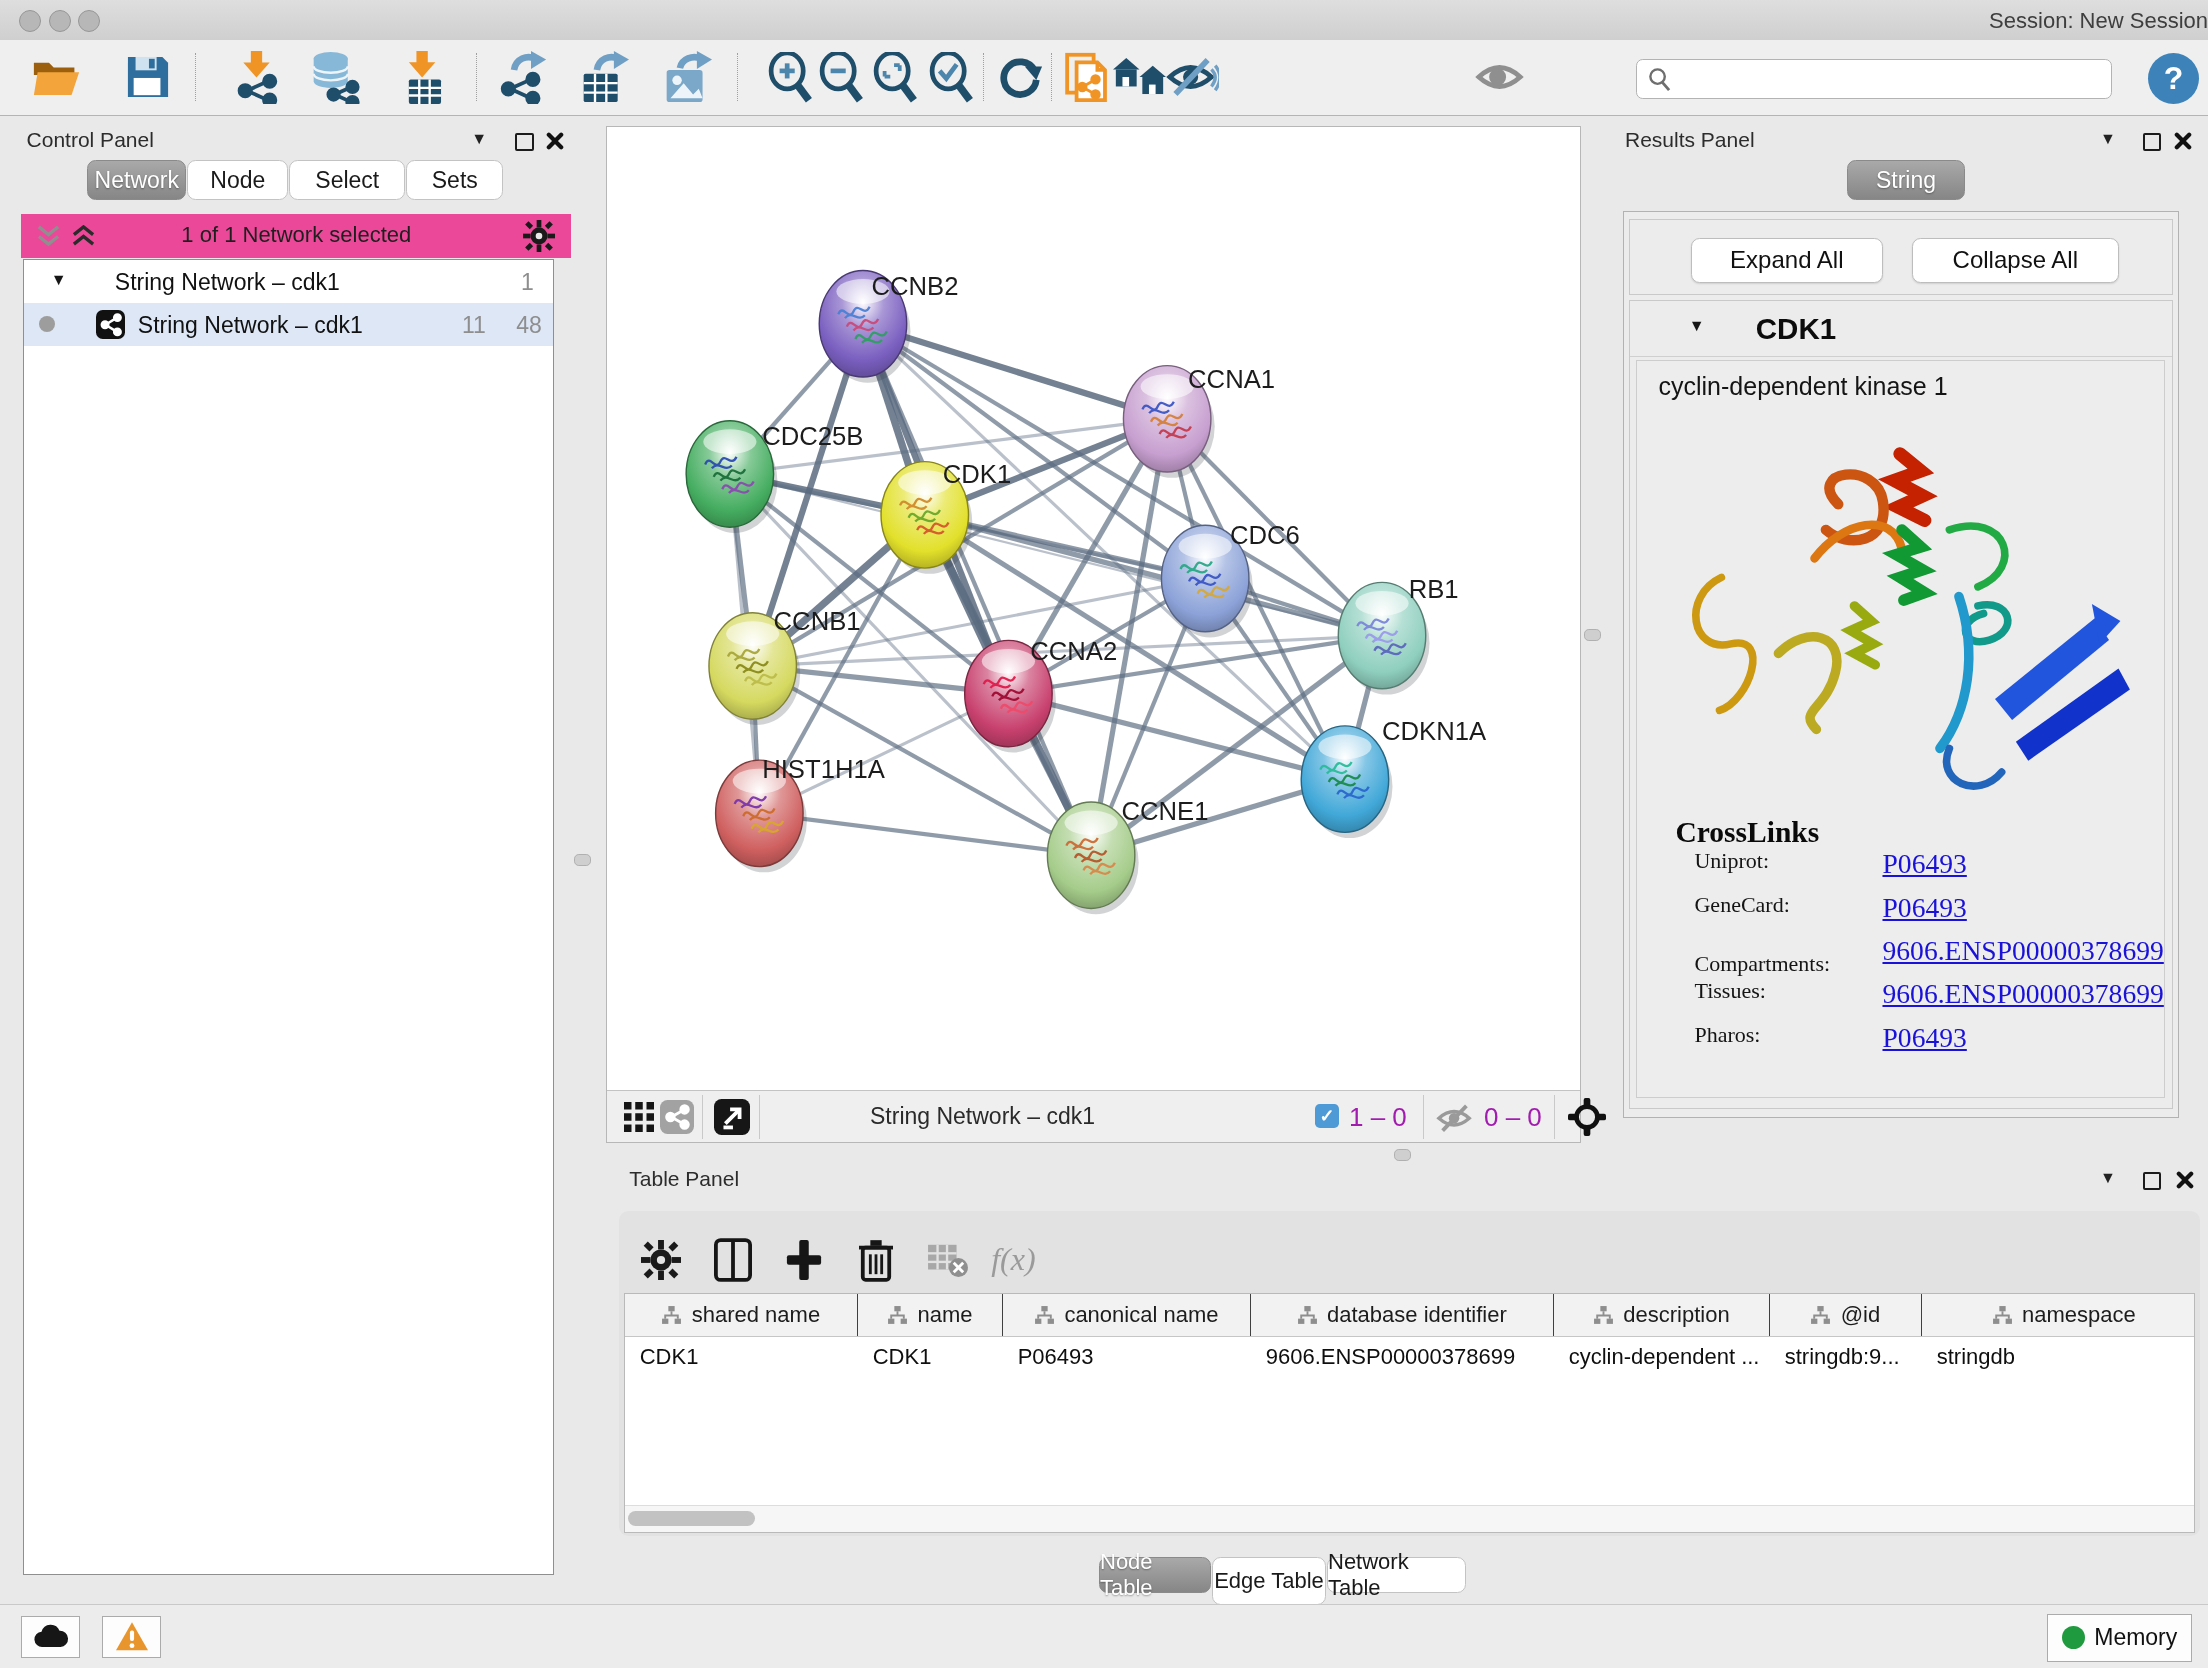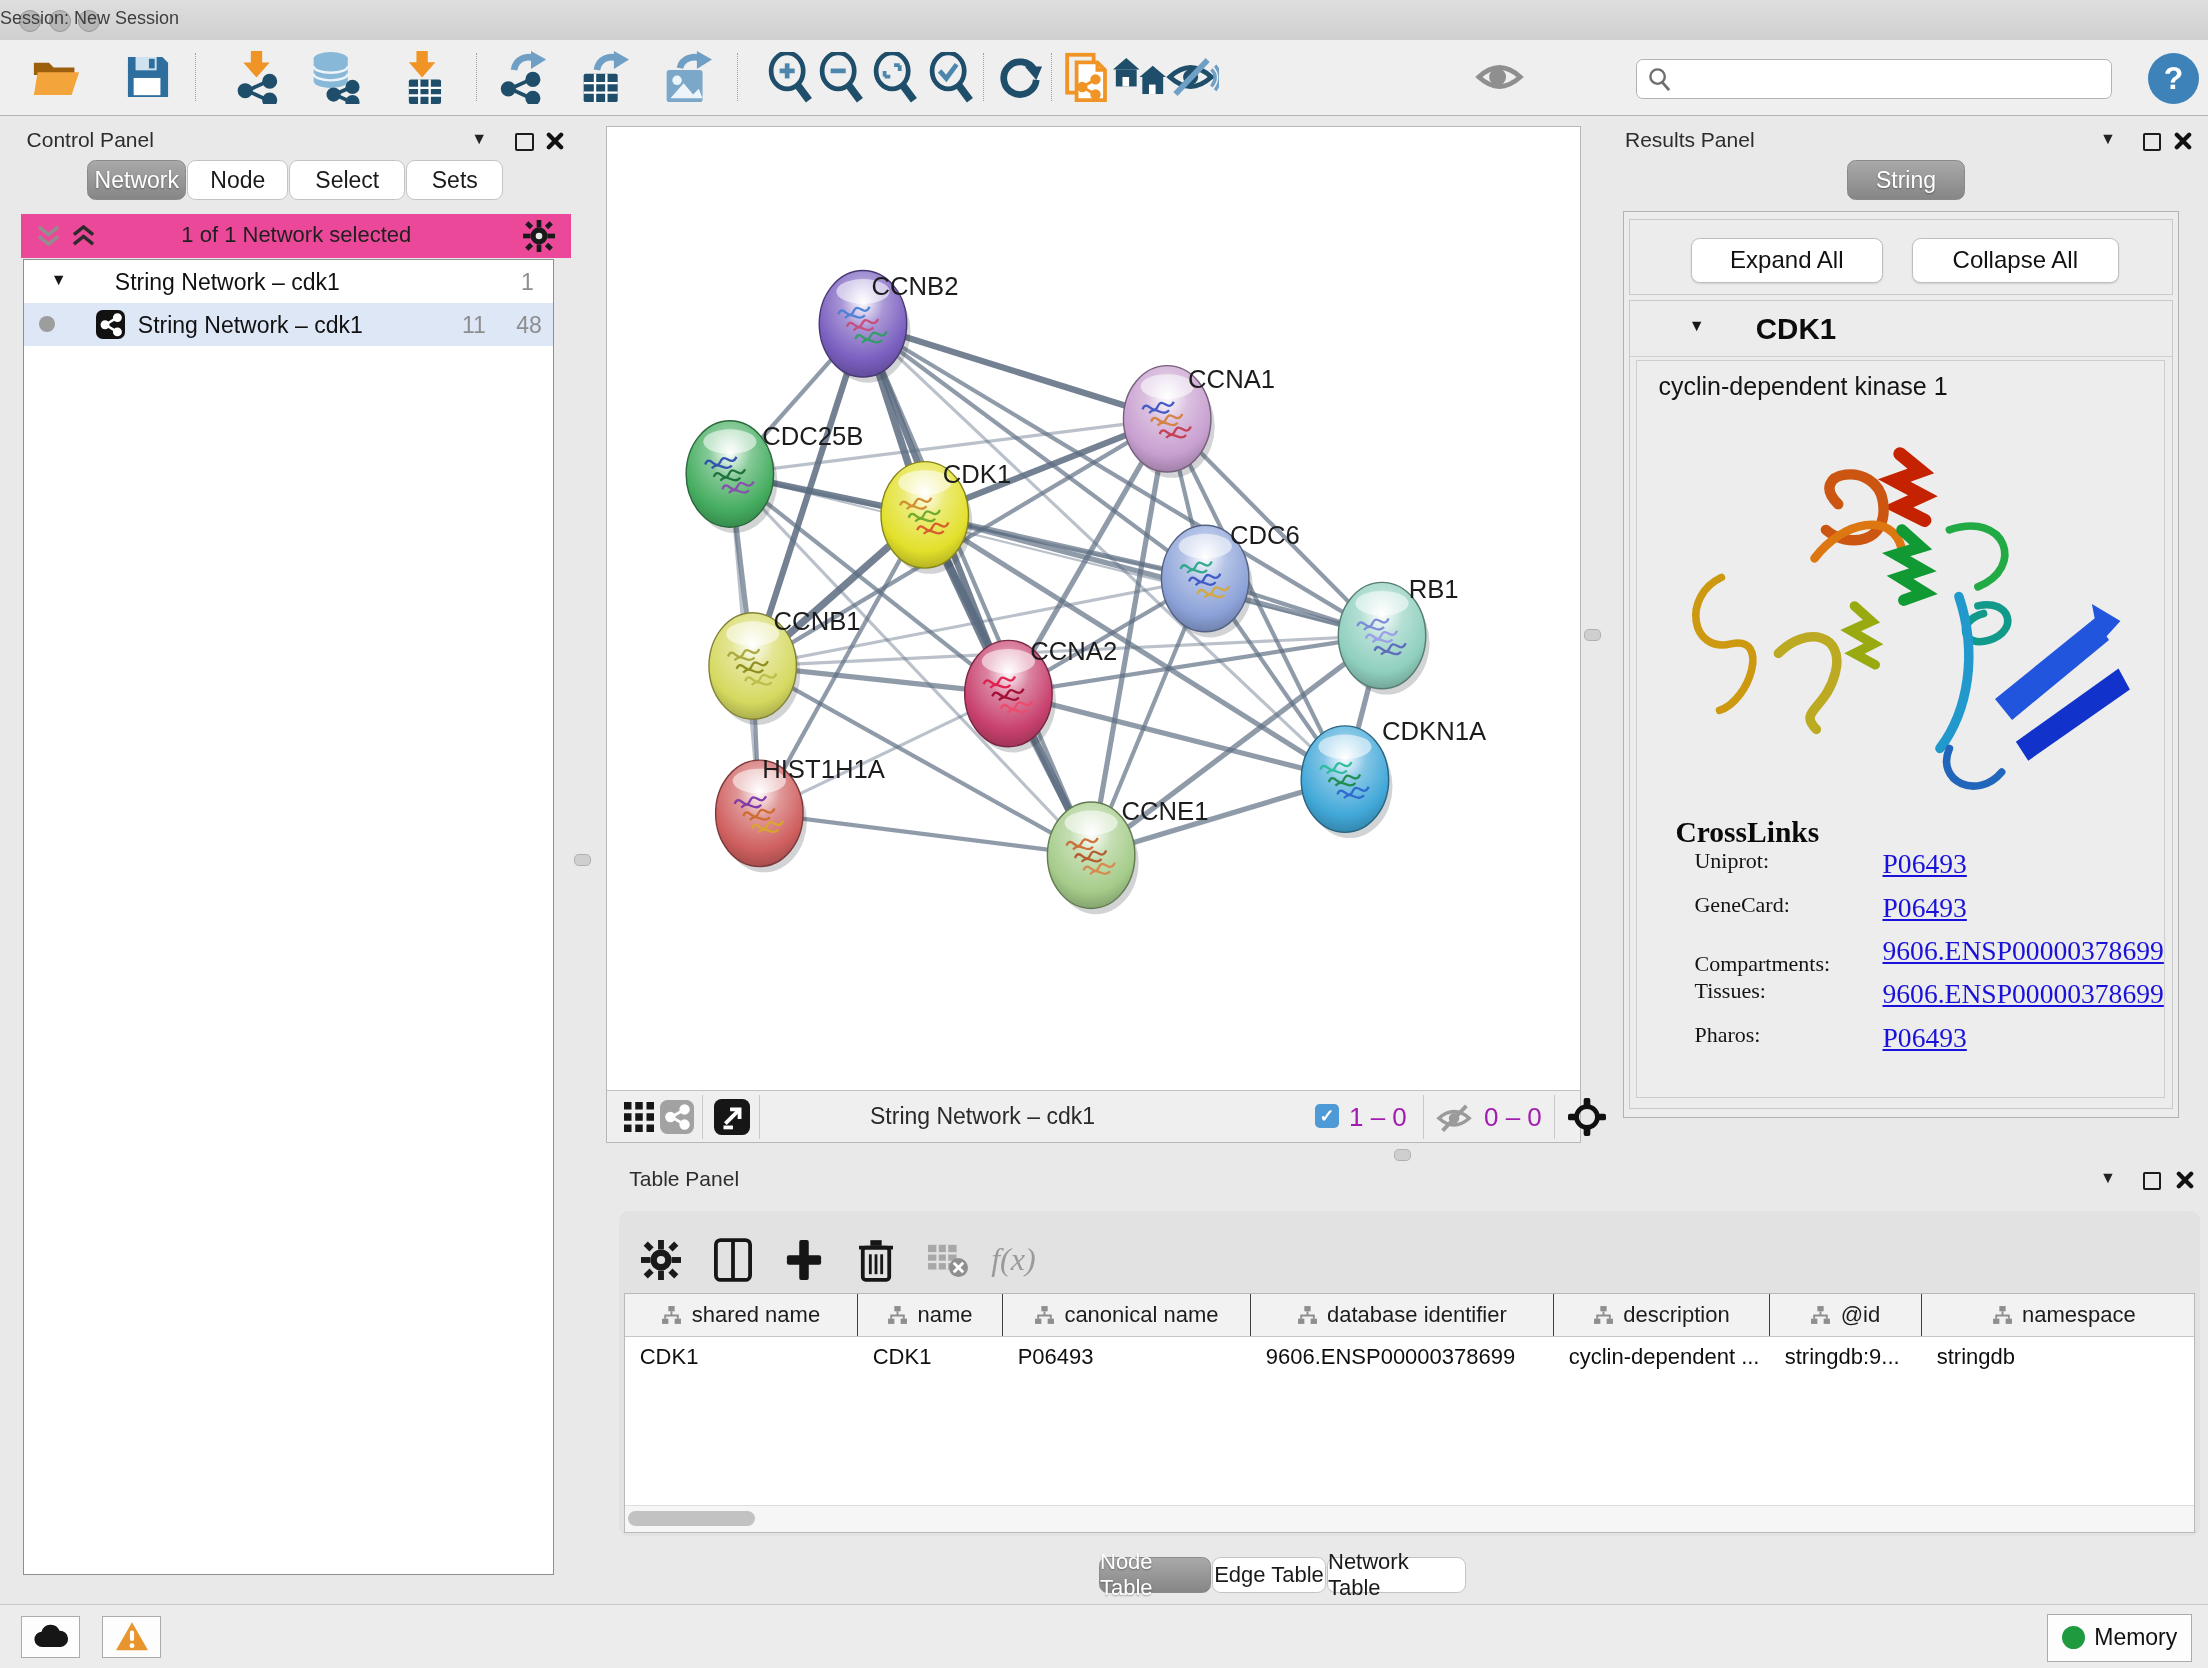--- a/index.html
+++ b/index.html
@@ -1,21 +1,21 @@
 <!DOCTYPE html>
 <html style="font-size:15px"><head>
 <meta charset="utf-8">
 <style>
   html,body{margin:0;padding:0;}
   body{width:2208px;height:1668px;background:#e9e9e9;font-family:"Liberation Sans",sans-serif;position:relative;overflow:hidden;color:#222;}
   .abs{position:absolute;}
   
   #titlebar{left:0;top:0;width:2208px;height:40px;background:linear-gradient(#dedede,#cfcfcf);border-bottom:1px solid #a6a6a6;}
   .tlight{position:absolute;top:9.5px;width:20px;height:20px;border-radius:50%;background:#b7b7b7;border:1px solid #979797;}
-  #wintitle{position:absolute;top:7.6px;left:0;width:100%;text-align:left;font-size:18px;color:#3e3e3e;}
+  #wintitle{position:absolute;top:7.6px;left:0;width:100%;text-align:right;font-size:22px;color:#3e3e3e;}
   
   #toolbar{left:0;top:40px;width:2208px;height:75px;background:#efefef;border-bottom:1px solid #b4b4b4;}
   .tbtn{position:absolute;top:10.5px;width:53px;height:53px;display:flex;align-items:center;justify-content:center;}
   .vsep{position:absolute;top:13.3px;height:48px;border-left:1.9px dotted #9f9f9f;}
   #searchbox{position:absolute;left:1636px;top:19px;width:476px;height:40px;background:#fff;border:1px solid #b3b3b3;border-radius:6.7px;display:flex;align-items:center;padding-left:9.5px;box-sizing:border-box;}
   #searchbox input{border:none;outline:none;font-size:21px;flex:1;background:transparent;font-family:"Liberation Sans",sans-serif;}
   #helpbtn{position:absolute;left:2148px;top:13.3px;width:51px;height:51px;border-radius:50%;background:#3d82b8;color:#fff;font-size:32px;font-weight:bold;display:flex;align-items:center;justify-content:center;}
   
   .panelhead{position:absolute;left:0;top:0;width:100%;height:30px;}
   .ptitle{position:absolute;left:13.3px;top:1.9px;font-size:21px;color:#2c2c2c;}
@@ -876,21 +876,21 @@
         <div class="td" style="width:285px">stringdb</div>
       </div>
       <div id="hscroll">
           <span id="hthumb"></span>
         </div>
     </div>
   </div>
   <div class="tab sel" style="left:483px;top:392px;width:112px;height:36px;font-size:22px">
       <span>Node Table</span>
     </div>
-  <div class="tab" style="left:596px;top:392px;width:114px;height:36px;font-size:22px">
+  <div class="tab" style="left:596px;top:392px;width:114px;height:48px;font-size:22px">
       <span>Edge Table</span>
     </div>
   <div class="tab" style="left:711px;top:392px;width:139px;height:36px;font-size:22px">
       <span>Network Table</span>
     </div>
 </div>
 
 <div class="abs" id="statusbar">
   <div class="sbtn" style="left:21px">
     <svg width="36" height="25" viewBox="0 0 38 26">

